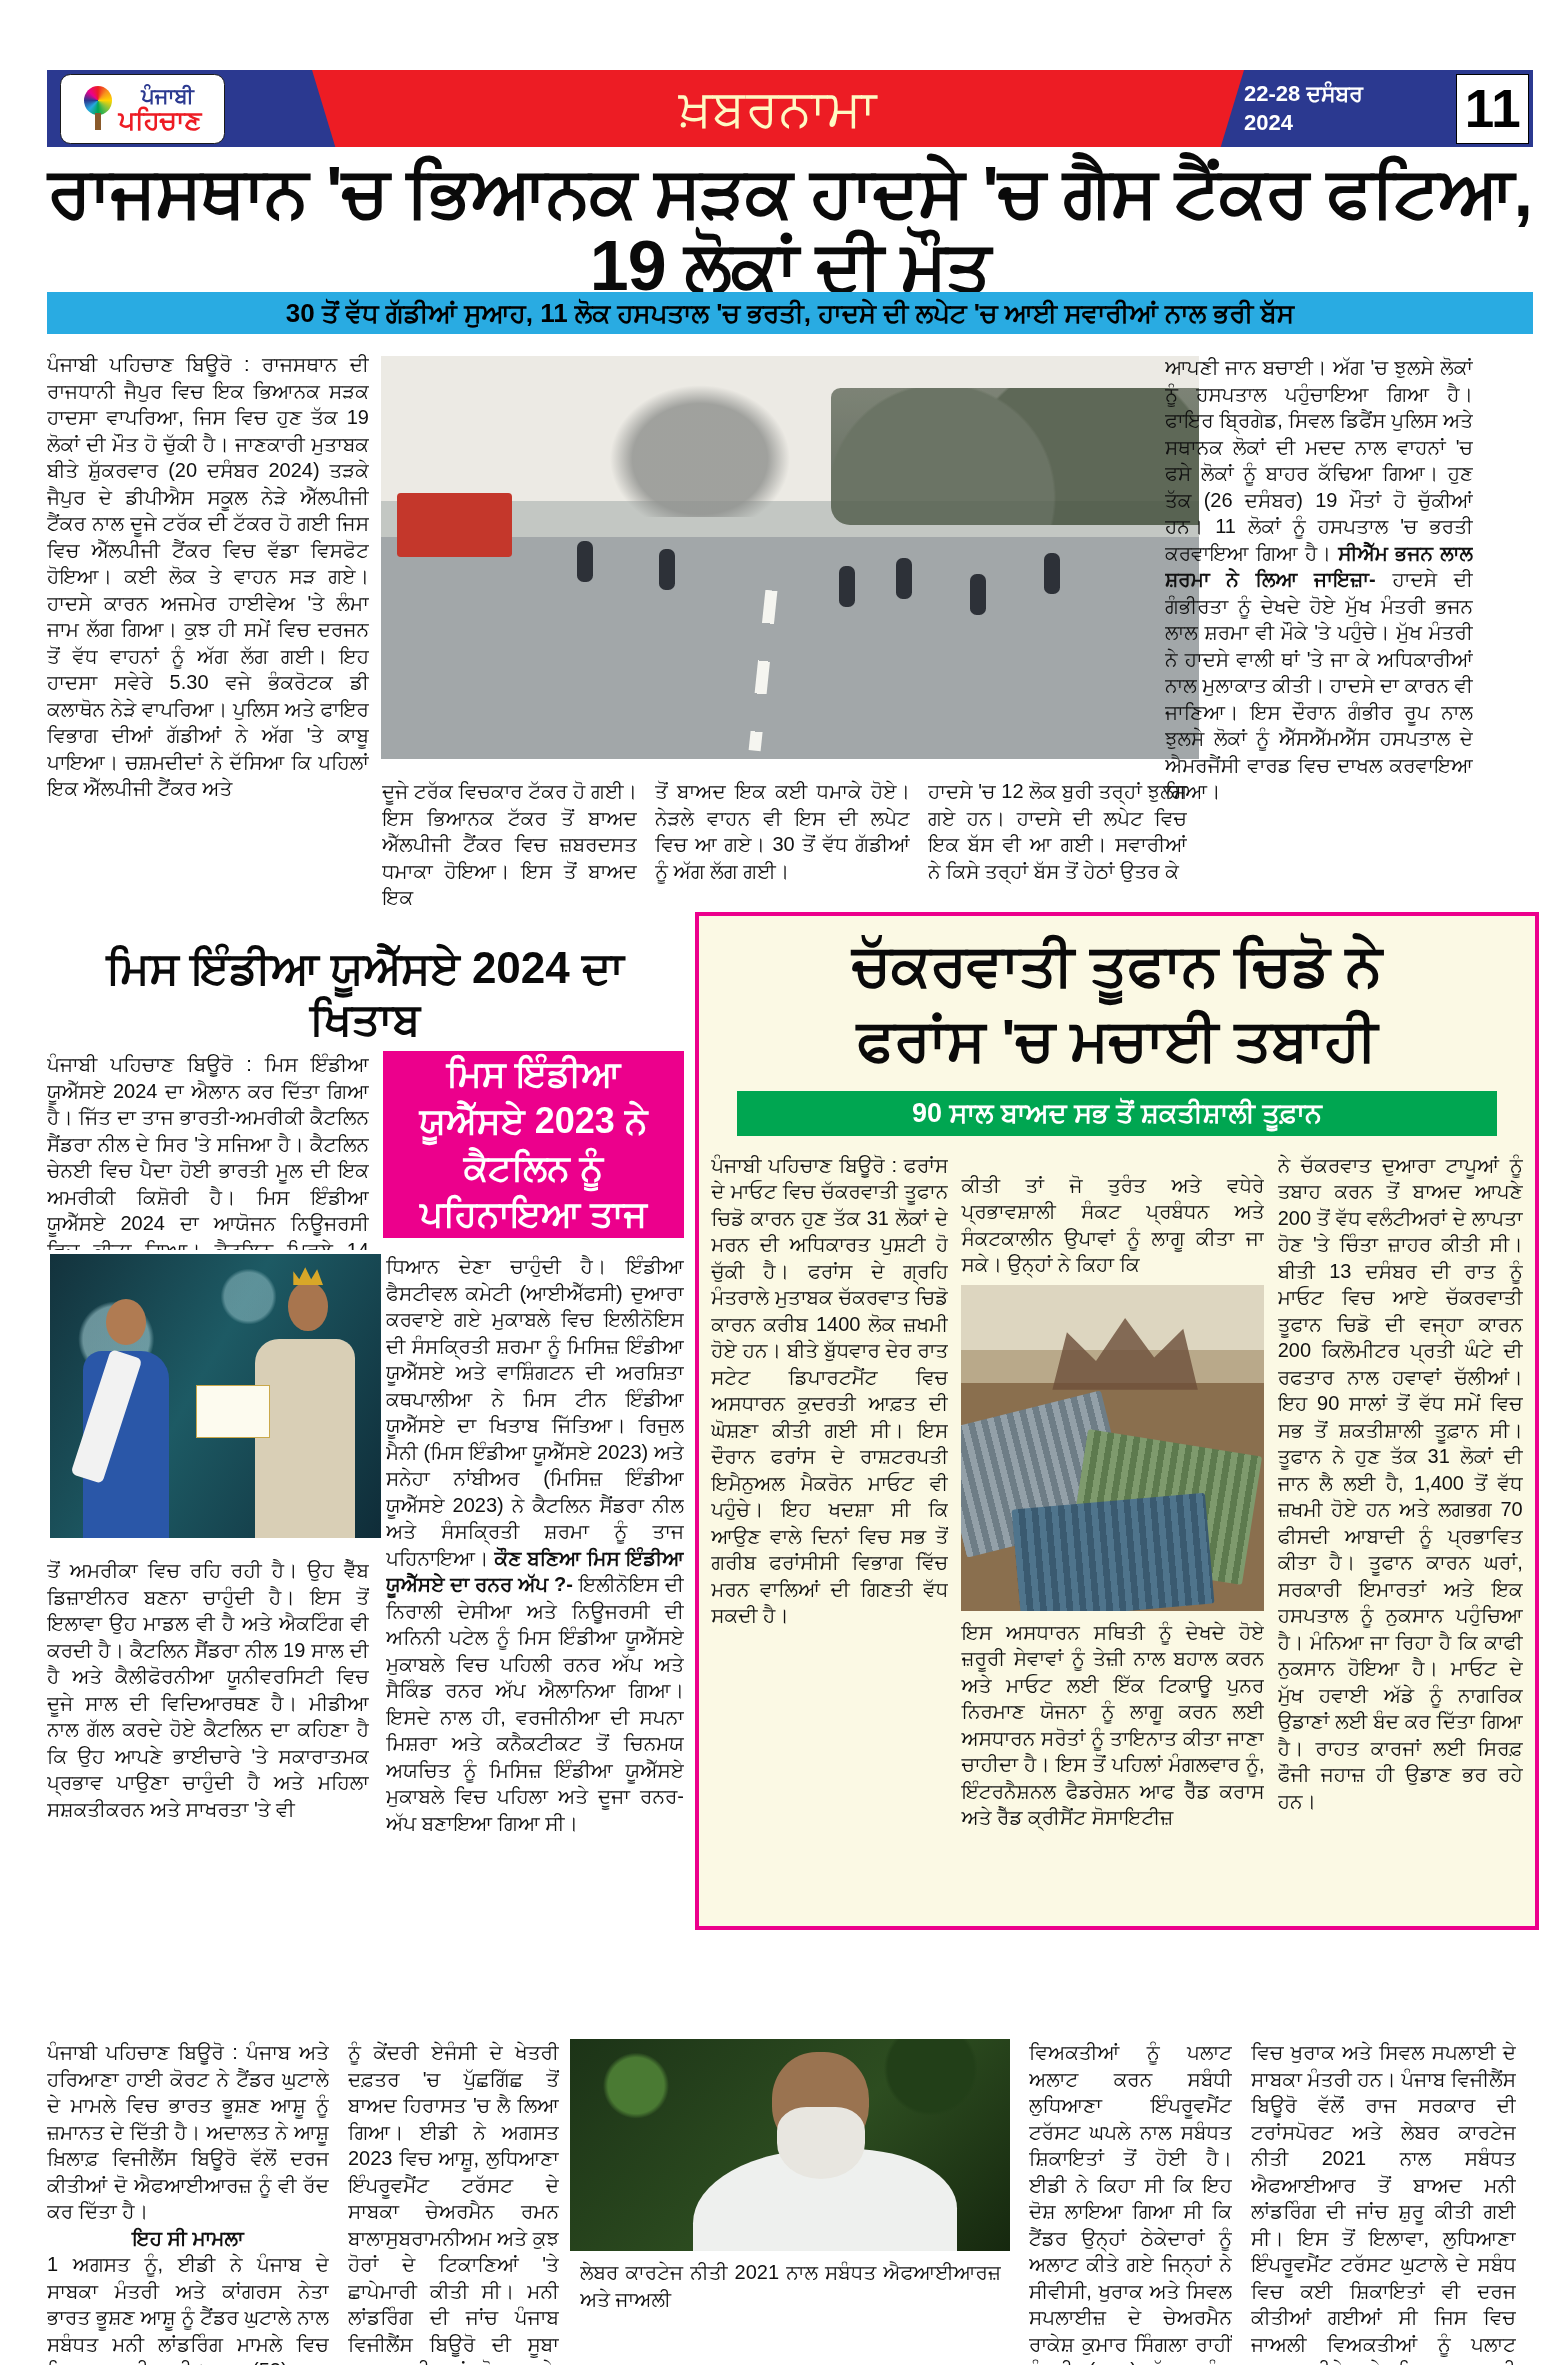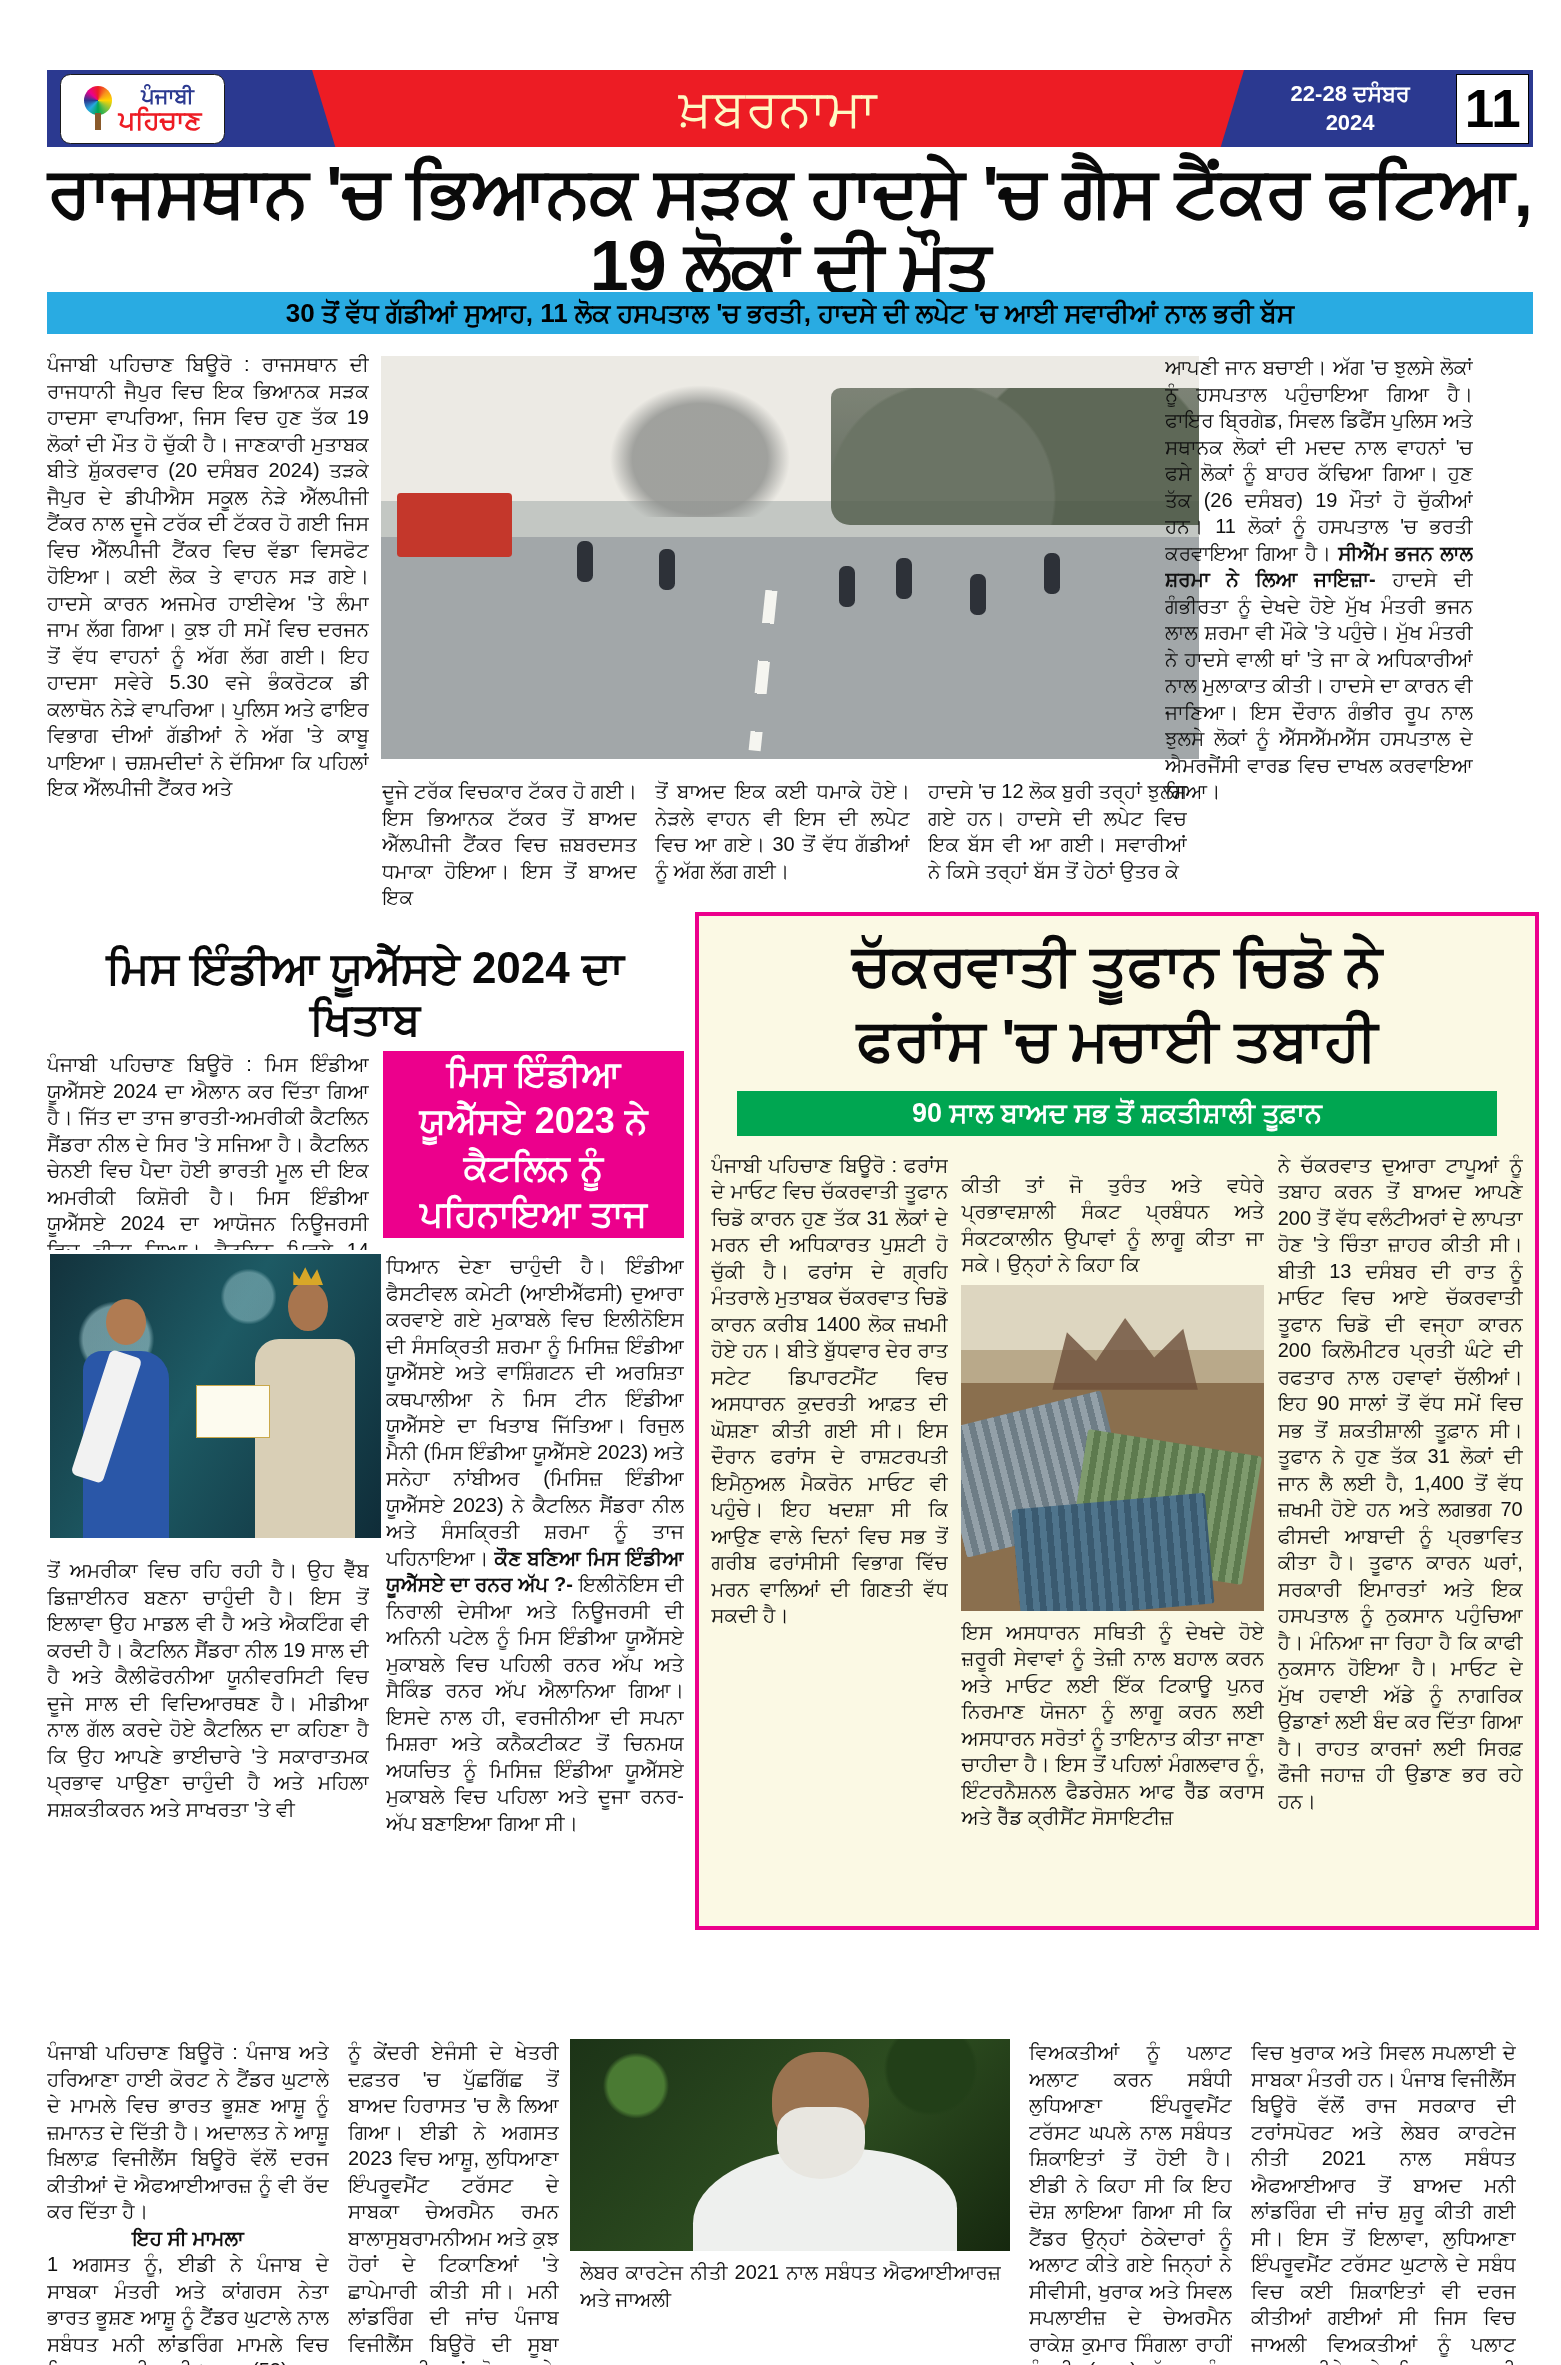--- a/index.html
+++ b/index.html
@@ -18,21 +18,21 @@
   .logo-tree::after{content:"";position:absolute;left:11.4px;top:27.4px;width:5.7px;height:17px;background:#8a5a2b;}
   .logo-text{display:flex;flex-direction:column;align-items:center;line-height:1.05;}
   .logo-l1{color:var(--brand-blue);font-size:21px;font-weight:700;margin-left:15px;}
   .logo-l2{color:var(--brand-red);font-size:26px;font-weight:800;}
   .mast-center{flex:1 1 auto;position:relative;}
   .mast-red{position:absolute;inset:0;background:var(--brand-red);
             clip-path:polygon(0 0,100% 0,97.5% 100%,2.5% 100%);
             display:flex;align-items:center;justify-content:center;}
   .mast-title{color:#fef9c3;font-size:52px;font-weight:400;letter-spacing:0.9px;}
   .mast-right{width:289px;flex:0 0 289px;display:flex;align-items:center;}
-  .mast-date{flex:1;text-align:center;color:#fff;font-weight:700;font-size:22px;line-height:1.3;}
+  .mast-date{flex:1;text-align:left;color:#fff;font-weight:700;font-size:22px;line-height:1.3;}
   .page-num-box{width:71px;height:68px;background:#fff;margin-right:3.8px;border:0.9px solid #000;
             display:flex;align-items:center;justify-content:center;}
   .page-num{font-size:53px;font-weight:800;color:#000;}
 
   
   .lead-headline{left:47px;top:156px;width:1486px;font-size:70px;font-weight:800;
             text-align:center;line-height:1.05;letter-spacing:-0.9px;color:#0a0a0a;}
   .lead-subbar{left:47px;top:292px;width:1486px;height:42px;background:var(--accent-cyan);
             color:#000000;font-size:26px;font-weight:700;display:flex;align-items:center;justify-content:center;}
 

